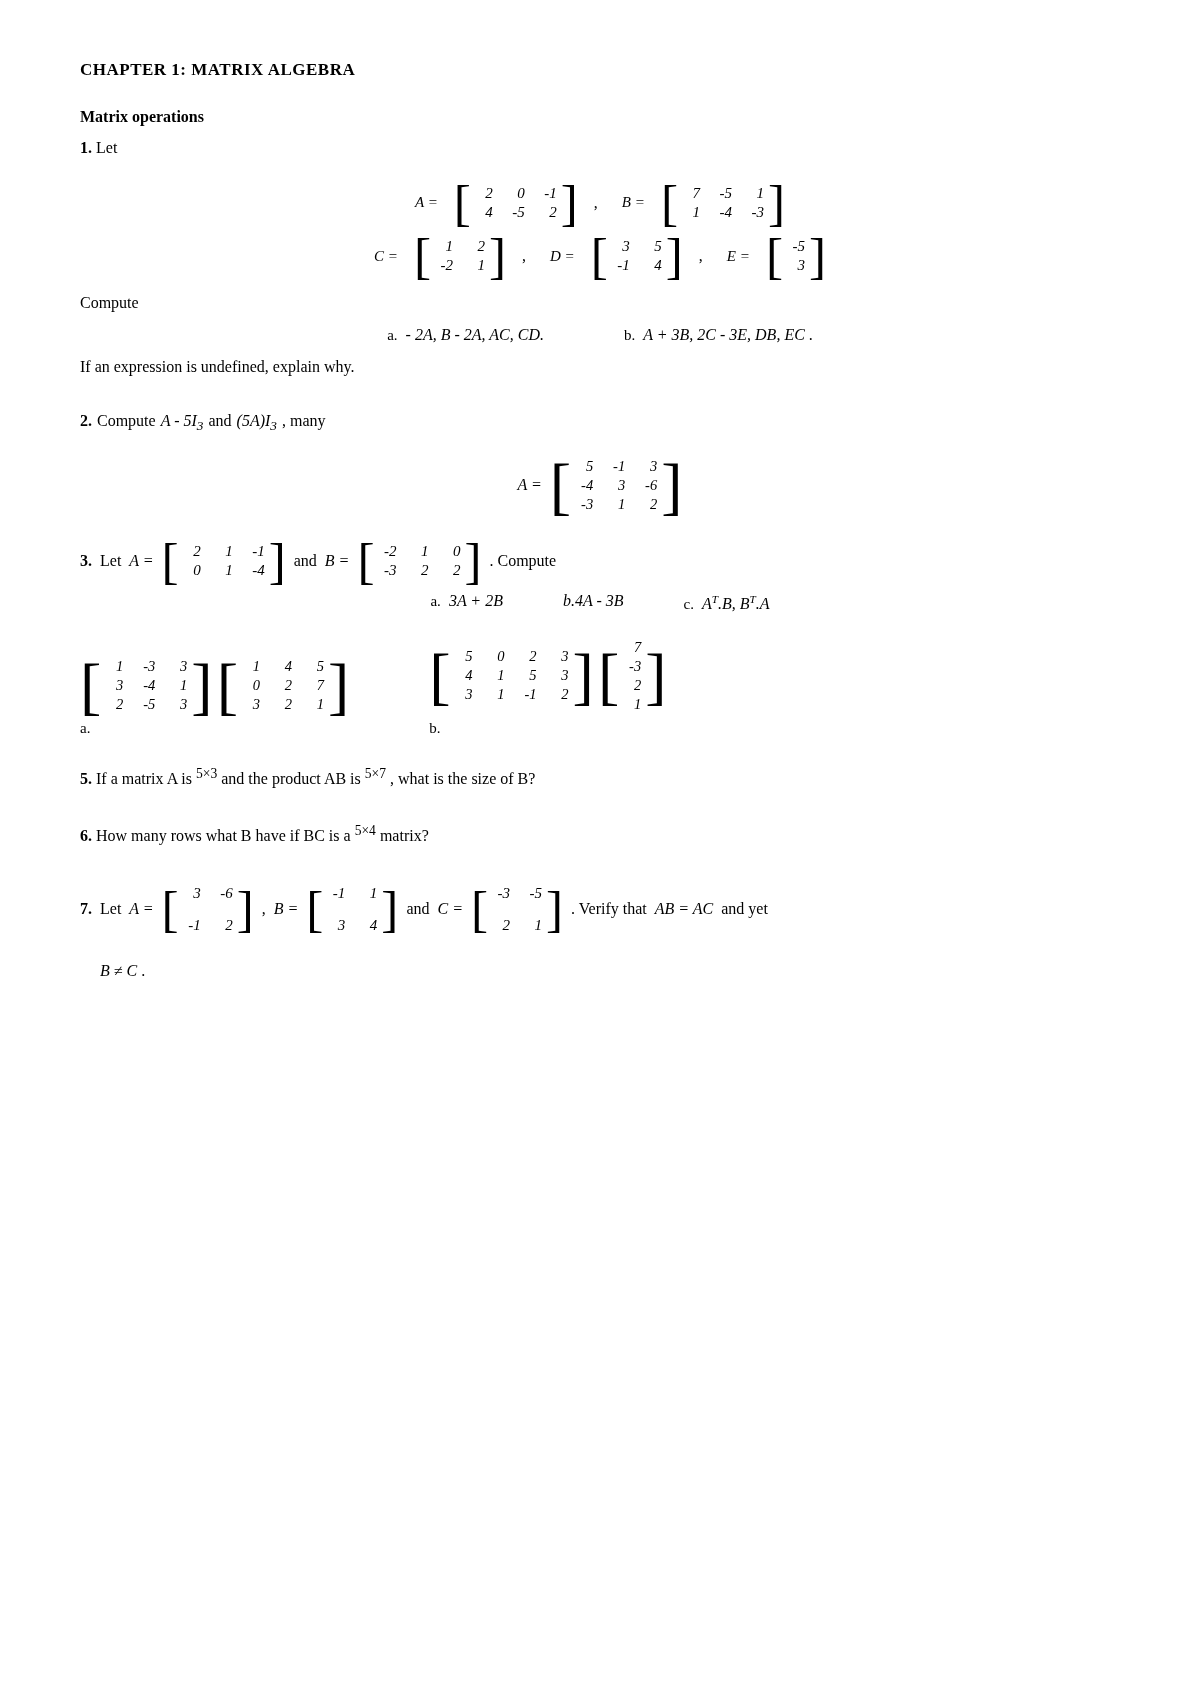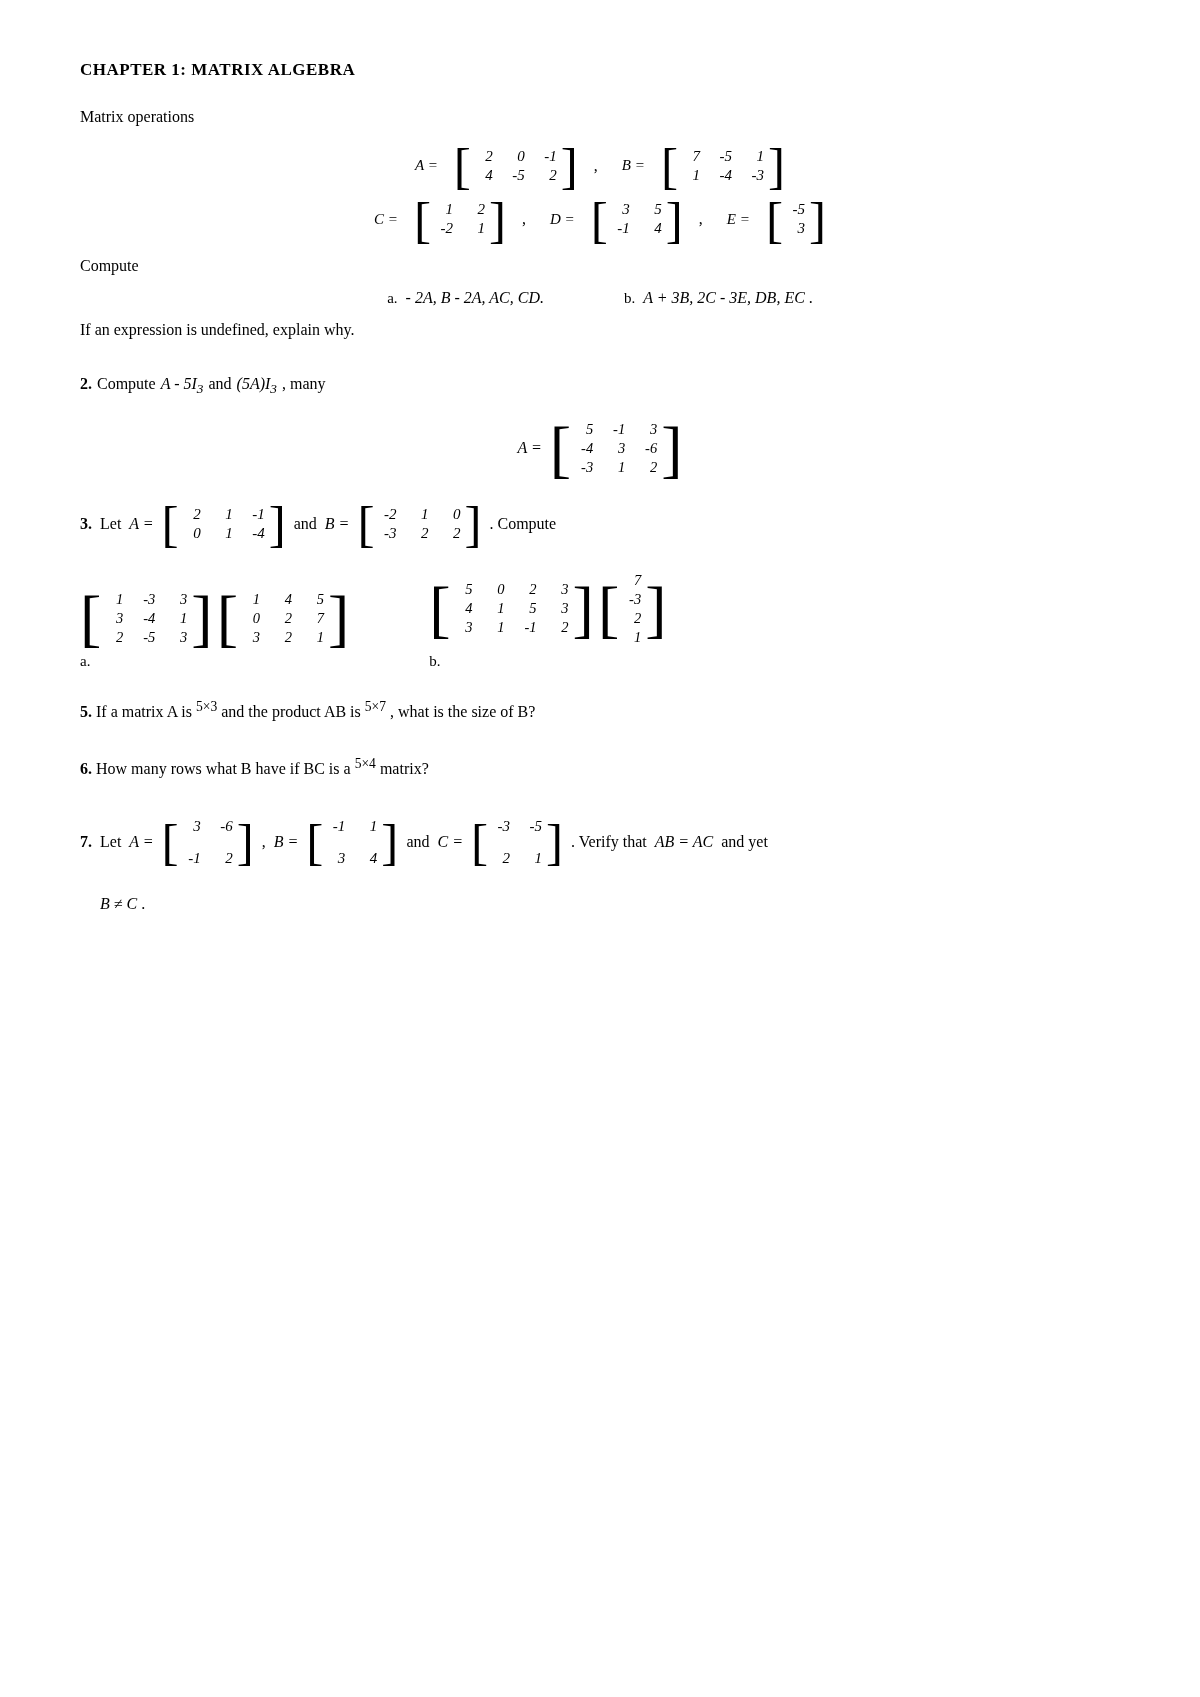--- a/index.html
+++ b/index.html
@@ -13,21 +13,21 @@
       min-height: 1697px;
     }
     .chapter-title {
       text-align: left;
       font-weight: bold;
       font-size: 17px;
       margin-bottom: 28px;
       letter-spacing: 0.5px;
     }
     .section-title {
-      font-weight: normal;
+      font-weight: bold;
       font-size: 16px;
       margin-bottom: 8px;
     }
     .problem {
       margin-bottom: 24px;
     }
     .inline-text {
       font-size: 16px;
       line-height: 1.8;
     }
@@ -88,20 +88,24 @@
     .matrix-3row .matrix-cell { font-size: 14.5px; }
   </style>
 </head>
 <body>
 
 <div class="chapter-title">CHAPTER 1: MATRIX ALGEBRA</div>
 
 <div class="section-title">Matrix operations</div>
 
 <div class="problem">
+  <div class="inline-text">
+    <span class="bold">1.</span>
+    <span> Let</span>
+  </div>
 
   <div style="margin: 18px 0 10px 0; display: flex; flex-direction: column; align-items: center; gap: 10px;">
 
     <div style="display: flex; align-items: center; gap: 16px;">
       <span class="math-label italic">A =</span>
       <div class="matrix-wrap">
         <span class="bracket-tall">[</span>
         <div class="matrix-grid cols-3">
           <div class="matrix-cell">2</div>
             <div class="matrix-cell">0</div>
@@ -241,20 +245,33 @@
           <div class="matrix-cell">0</div>
         <div class="matrix-cell">-3</div>
           <div class="matrix-cell">2</div>
           <div class="matrix-cell">2</div>
       </div>
       <span class="bracket-tall">]</span>
     </div>
     <span>. Compute</span>
   </div>
 
+  <div class="problem-row" style="gap:60px; margin-top:6px;">
+    <div>
+      <span class="sub-label">a.</span>
+      <span class="italic"> 3<i>A</i> + 2<i>B</i></span>
+    </div>
+    <div>
+      <span class="italic"><i>b</i>.4<i>A</i> - 3<i>B</i></span>
+    </div>
+    <div>
+      <span class="sub-label">c.</span>
+      <span class="italic"> <i>A</i><sup>T</sup>.<i>B</i>, <i>B</i><sup>T</sup>.<i>A</i></span>
+    </div>
+  </div>
 </div>
 
 <div class="problem" style="margin-top: 10px;">
 
   <div style="display: flex; gap: 80px; margin: 20px 0 0 0; align-items: flex-end;">
 
     <div style="display: flex; flex-direction: column; align-items: flex-start;">
       <div style="display: flex; align-items: center; gap: 4px;">
         <div class="matrix-wrap">
           <span class="bracket-xl">[</span>

